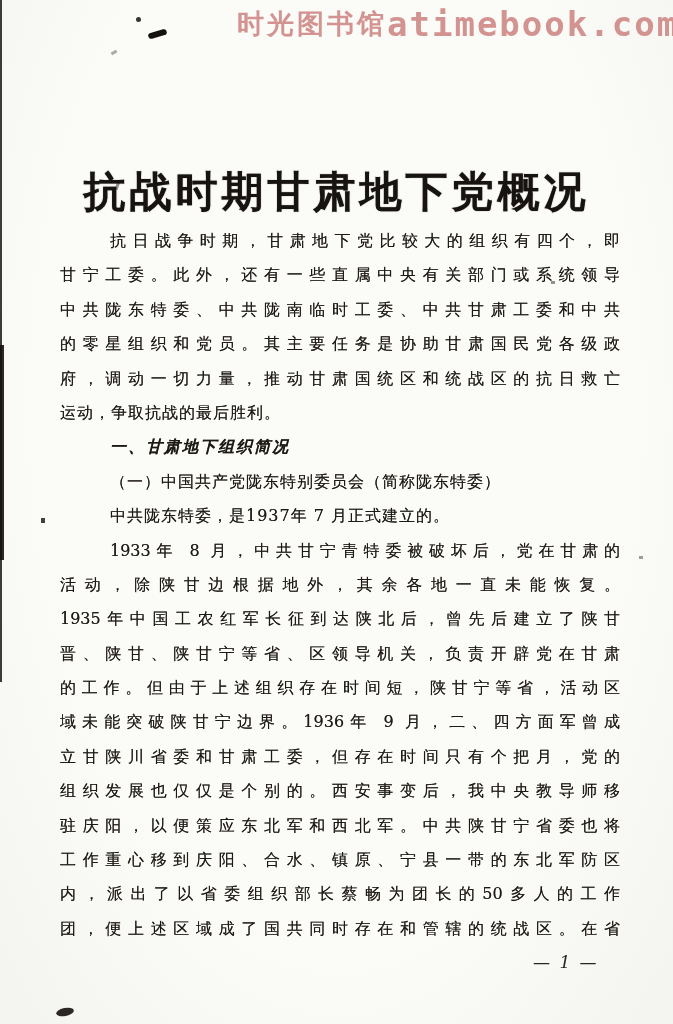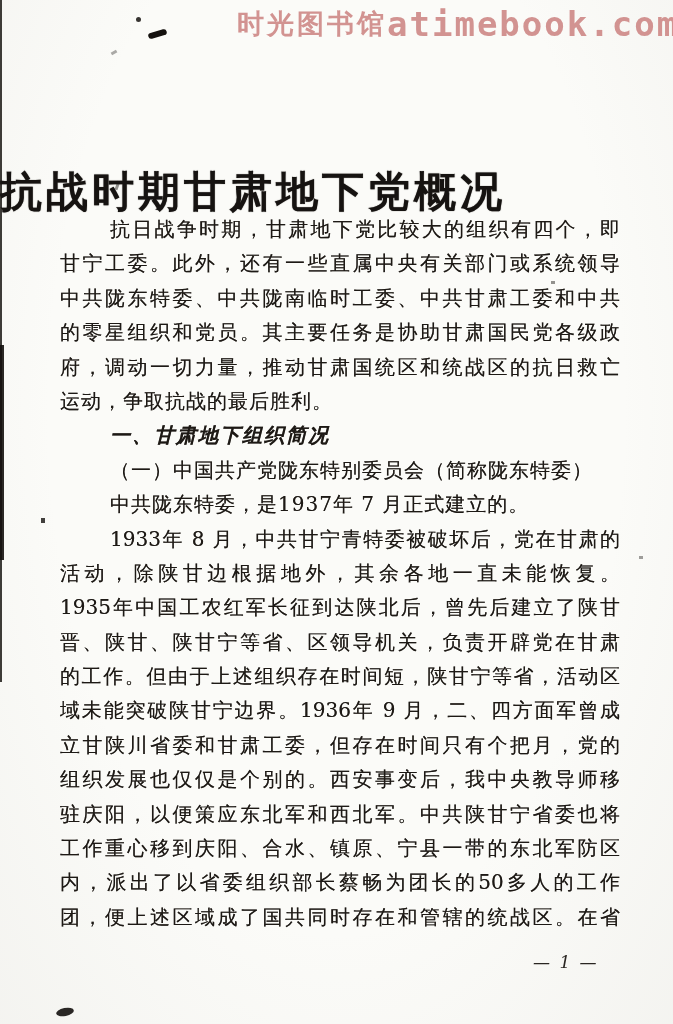--- a/index.html
+++ b/index.html
@@ -27,30 +27,31 @@
     font-family:"DejaVu Sans","Liberation Sans",sans-serif;
     font-size:27px;font-weight:600;letter-spacing:3px;
   }
   .wm-en{
     font-family:"DejaVu Sans Mono","Liberation Mono",monospace;
     font-size:34px;font-weight:600;letter-spacing:2px;
   }
   
   .title{
     position:absolute;left:0;top:136px;width:673px;
+    text-align:center;
     font-size:42px;font-weight:bold;
     letter-spacing:4px;
     color:#161311;
     text-shadow:0 0 1px rgba(20,16,12,.7);
   }
   
   .textblock{
-    position:absolute;left:60px;top:212px;width:560px;
+    position:absolute;left:60px;top:224px;width:560px;
     color:#1d1915;
-    font-size:20px;
+    font-size:16px;
     text-shadow:0 0 0.5px rgba(25,20,15,.65);
   }
   .line{
     height:34.4px;line-height:34.4px;
     white-space:nowrap;
     letter-spacing:1px;
   }
   .line.j{
     white-space:normal;
     text-align:justify;

